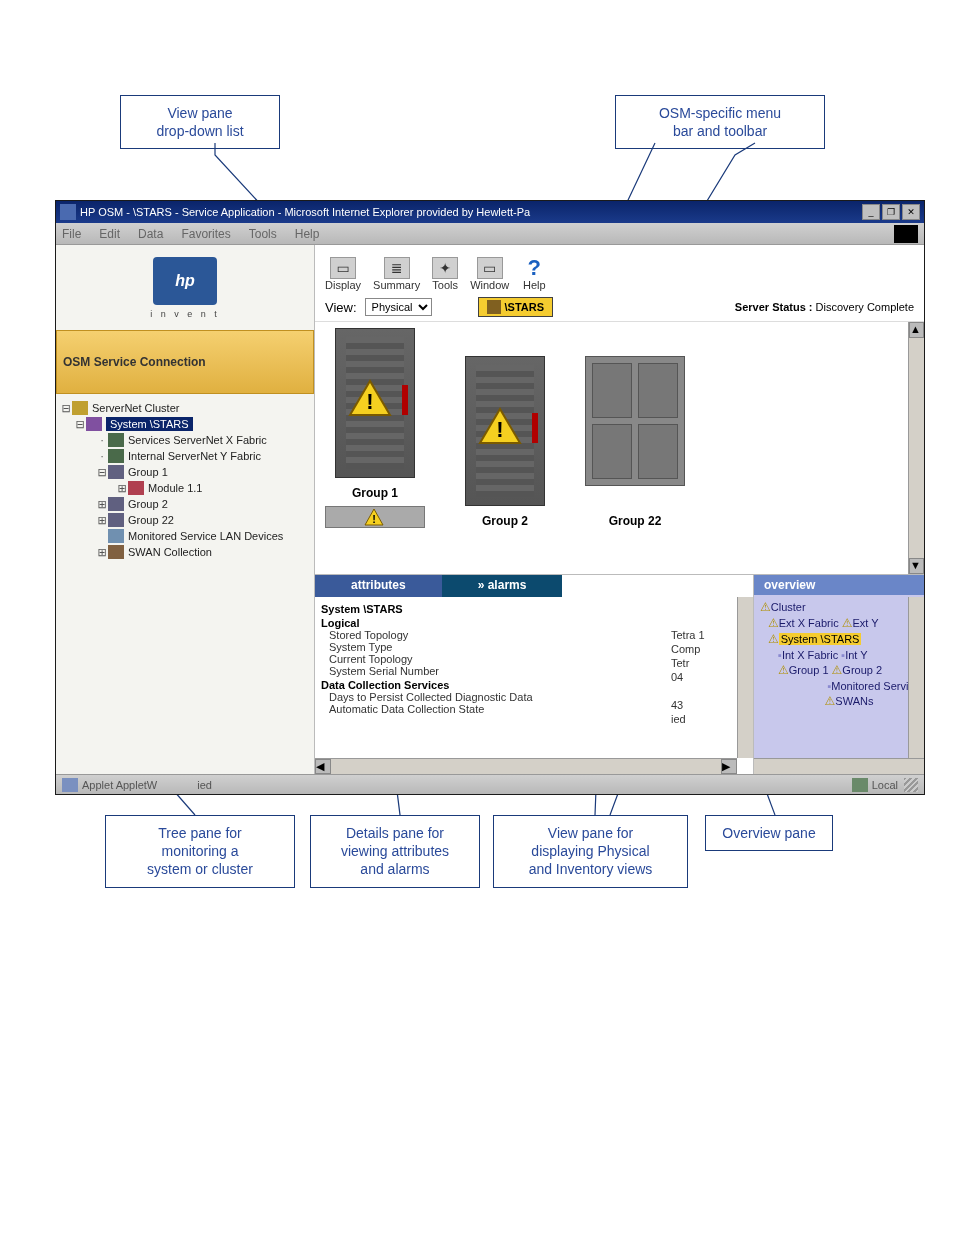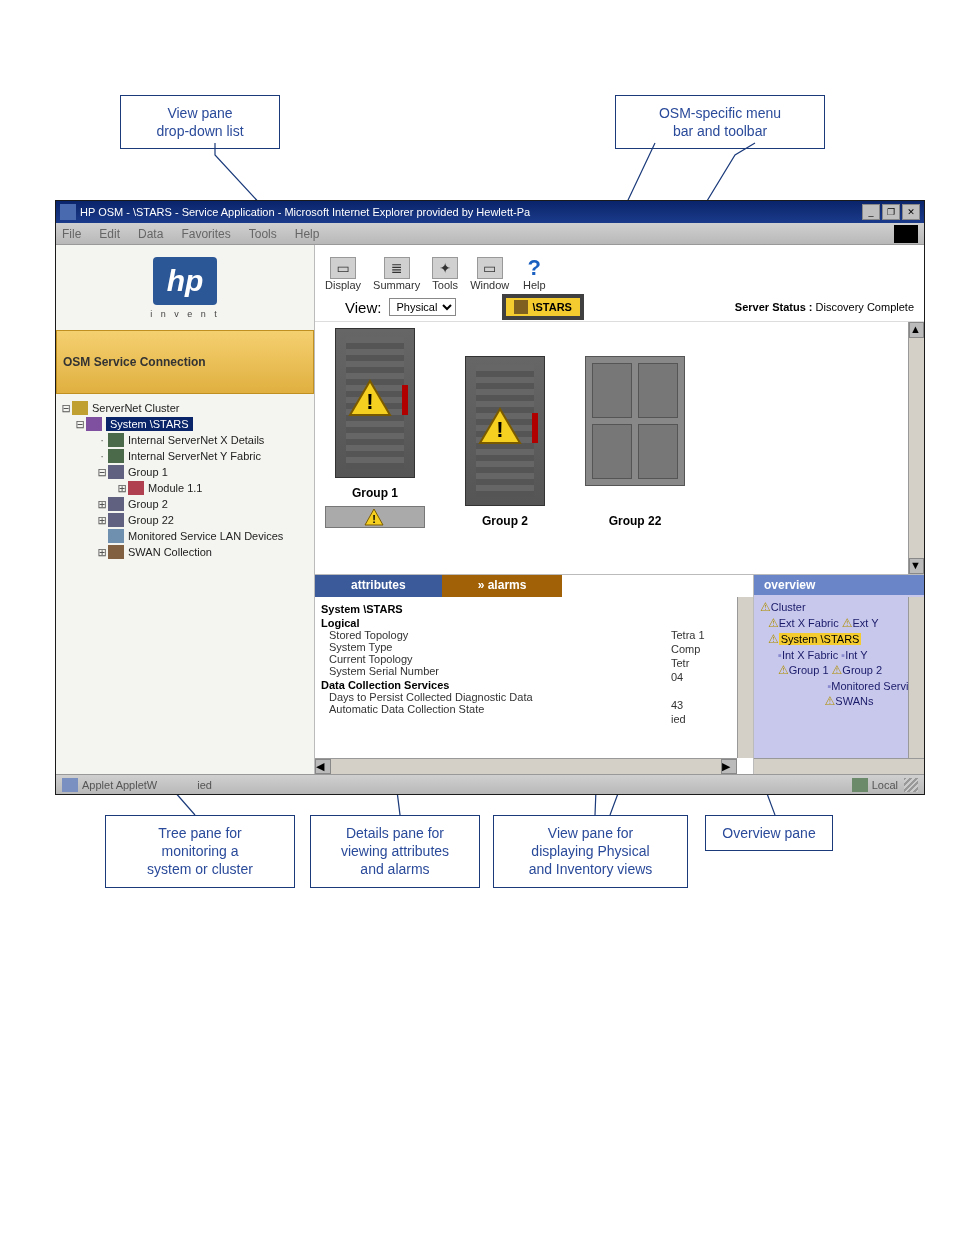--- a/index.html
+++ b/index.html
@@ -63,21 +63,21 @@
   .menubar span { margin-right:18px; }
   .menubar .right-logo {
     margin-left:auto; width:24px; height:18px;
     background:#000;
   }
 
   
   .content { display:flex; height: calc(100% - 44px - 20px); background:#f4f4f0; }
   .left-col { width:258px; display:flex; flex-direction:column; }
   .logo-area { height:85px; display:flex; align-items:center; justify-content:center; flex-direction:column; }
-  .hp-logo { width:64px; height:48px; background:#2b5797; border-radius:4px; color:#fff; display:flex; align-items:center; justify-content:center; font-style:italic; font-size:30px; font-weight:bold; }
+  .hp-logo { width:64px; height:48px; background:#2b5797; border-radius:4px; color:#fff; display:flex; align-items:center; justify-content:center; font-style:italic; font-size:16px; font-weight:bold; }
   .invent { font-size:9px; letter-spacing:3px; margin-top:4px; color:#444; }
 
   .osm-header {
     background: linear-gradient(#f5d070,#e0b040);
     border:1px solid #c09020;
     padding:24px 6px; font-weight:bold; color:#333; font-size:12px;
   }
   .tree { padding:6px 4px; font-size:11px; color:#222; flex:1; overflow:hidden; }
   .tree-row { display:flex; align-items:center; padding:1px 0; white-space:nowrap; }
   .tree-row.level1 { padding-left:14px; }
@@ -98,24 +98,24 @@
 
   .right-col { flex:1; display:flex; flex-direction:column; background:#fff; border-left:1px solid #bbb; }
 
   
   .osm-toolbar { height:48px; display:flex; align-items:flex-end; padding:2px 10px; gap:12px; }
   .tb-btn { display:flex; flex-direction:column; align-items:center; font-size:11px; color:#333; }
   .tb-btn .tb-icon { width:26px; height:22px; background:#d0d0d0; border:1px solid #999; display:flex; align-items:center; justify-content:center; font-size:14px; }
   .tb-btn .tb-icon.help { color:#1a60c0; font-weight:bold; border:none; background:transparent; font-size:22px; }
 
   .view-row { height:28px; display:flex; align-items:center; padding:2px 10px; gap:8px; }
-  .view-label { font-size:15px;margin-left:20px; }
+  .view-label { font-size:13px; }
   .view-select { font-size:11px; padding:1px 2px; border:1px solid #888; background:#fff; }
   .stars-badge {
-    background:#f5cc30; border:4px solid #404040; padding:2px 8px;
+    background:#f5cc30; border:1px solid #404040; padding:2px 8px;
     font-weight:bold; font-size:11px; color:#000;
     display:flex; align-items:center; gap:4px;
   }
   .stars-badge .cube { width:14px; height:14px; background:#806020; }
   .server-status { margin-left:auto; font-size:11px; }
   .server-status b { font-weight:bold; }
 
   
   .view-pane { flex:1; position:relative; padding:6px 10px; overflow:hidden; border-top:1px solid #ddd; }
   .view-pane .vscroll { position:absolute; right:0; top:0; bottom:0; width:16px; background:#d4d0c8; border-left:1px solid #999; }
@@ -137,21 +137,21 @@
   .module-bar .tri { position:absolute; left:38px; top:1px; }
   .tri svg, .rack .warn svg { display:block; }
   .module-row { display:flex; align-items:center; margin-left:0; }
 
   
   .lower { display:flex; height:200px; border-top:1px solid #bbb; }
   .details-pane { flex:1; display:flex; flex-direction:column; border-right:1px solid #bbb; min-width:0; }
   .tabs { display:flex; height:22px; }
   .tab { flex:0 0 auto; padding:3px 36px; font-size:12px; font-weight:bold; color:#fff; }
   .tab.active { background:#3a5a9a; }
-  .tab.inactive { background:#a16207; }
+  .tab.inactive { background:#0c4a6e; }
   .overview-hdr { background:#6a86c8; color:#fff; font-weight:bold; padding:3px 10px; font-size:12px; }
   .details-body { flex:1; display:flex; position:relative; font-size:11px; overflow:hidden; }
   .details-list { flex:1; padding:4px 6px; }
   .details-list .hdr { font-weight:bold; margin-top:2px; }
   .details-list .row { padding-left:8px; color:#333; }
   .val-col { position:absolute; right:22px; top:4px; width:60px; font-size:11px; color:#333; }
   .val-col div { height:14px; }
   .details-body .vscroll { position:absolute; right:0; top:0; bottom:16px; width:16px; background:#d4d0c8; border-left:1px solid #999; }
   .details-body .hscroll { position:absolute; left:0; right:16px; bottom:0; height:16px; background:#d4d0c8; border-top:1px solid #999; }
   .hscroll .thumb { position:absolute; left:0; top:0; bottom:0; width:16px; background:#bbb; border:1px solid #888; }
@@ -235,21 +235,21 @@
               <span>ServerNet Cluster</span>
             </div>
           <div class="tree-row level1">
               <span class="expander">⊟</span>
               <span class="tree-icon system"></span>
               <span class="selected-node">System \STARS</span>
             </div>
           <div class="tree-row level2">
               <span class="expander">·</span>
               <span class="tree-icon fabric"></span>
-              <span>Internal ServerNet X Details</span>
+              <span>Services ServerNet X Fabric</span>
             </div>
           <div class="tree-row level2">
               <span class="expander">·</span>
               <span class="tree-icon fabric"></span>
               <span>Internal ServerNet Y Fabric</span>
             </div>
           <div class="tree-row level2">
               <span class="expander">⊟</span>
               <span class="tree-icon group"></span>
               <span>Group 1</span>

